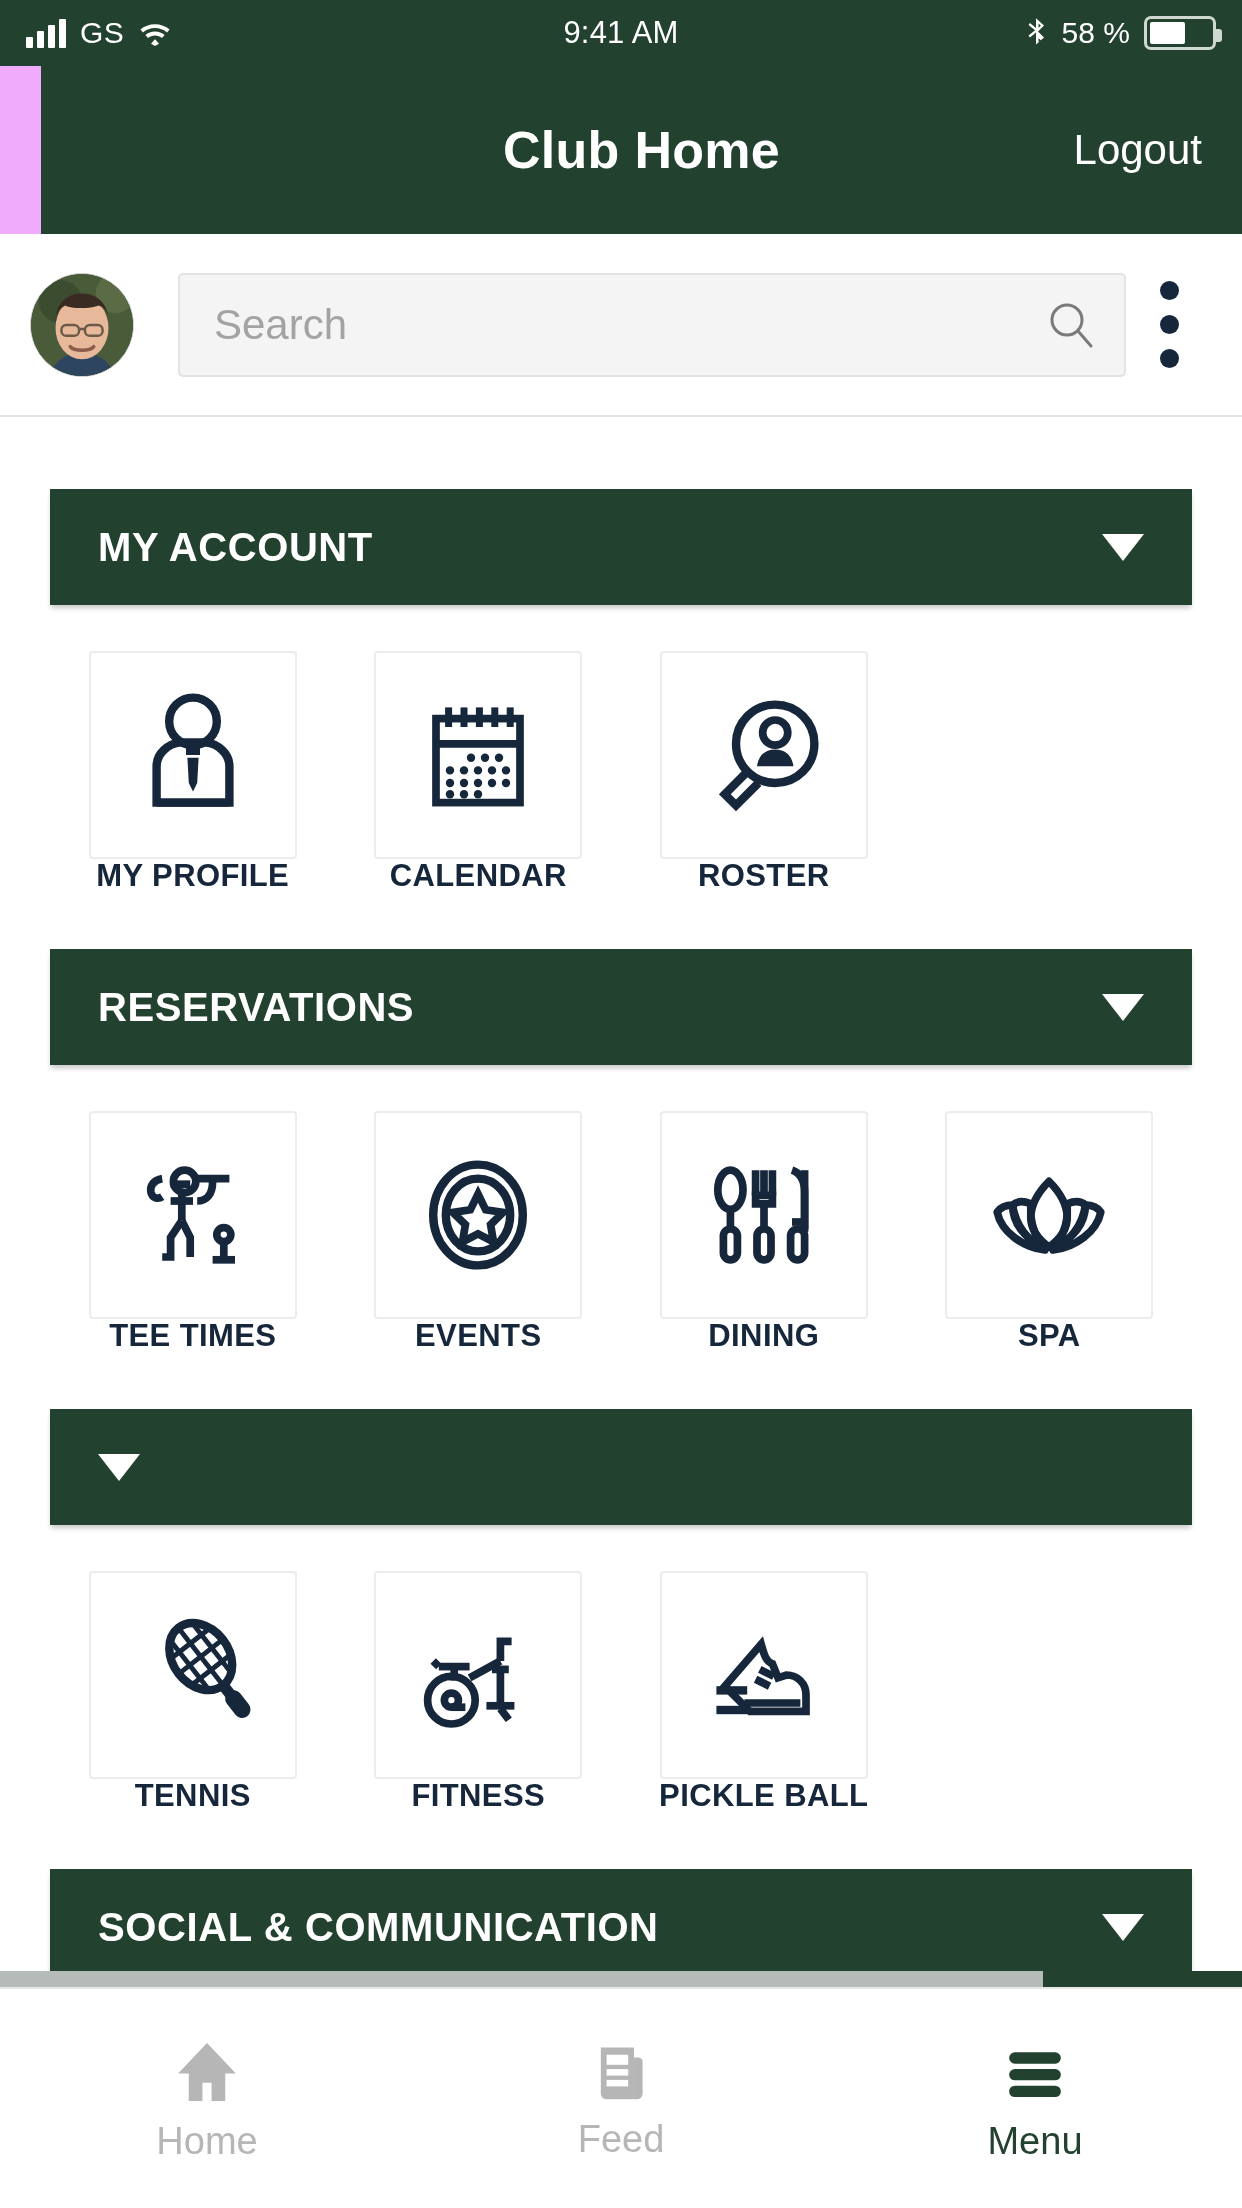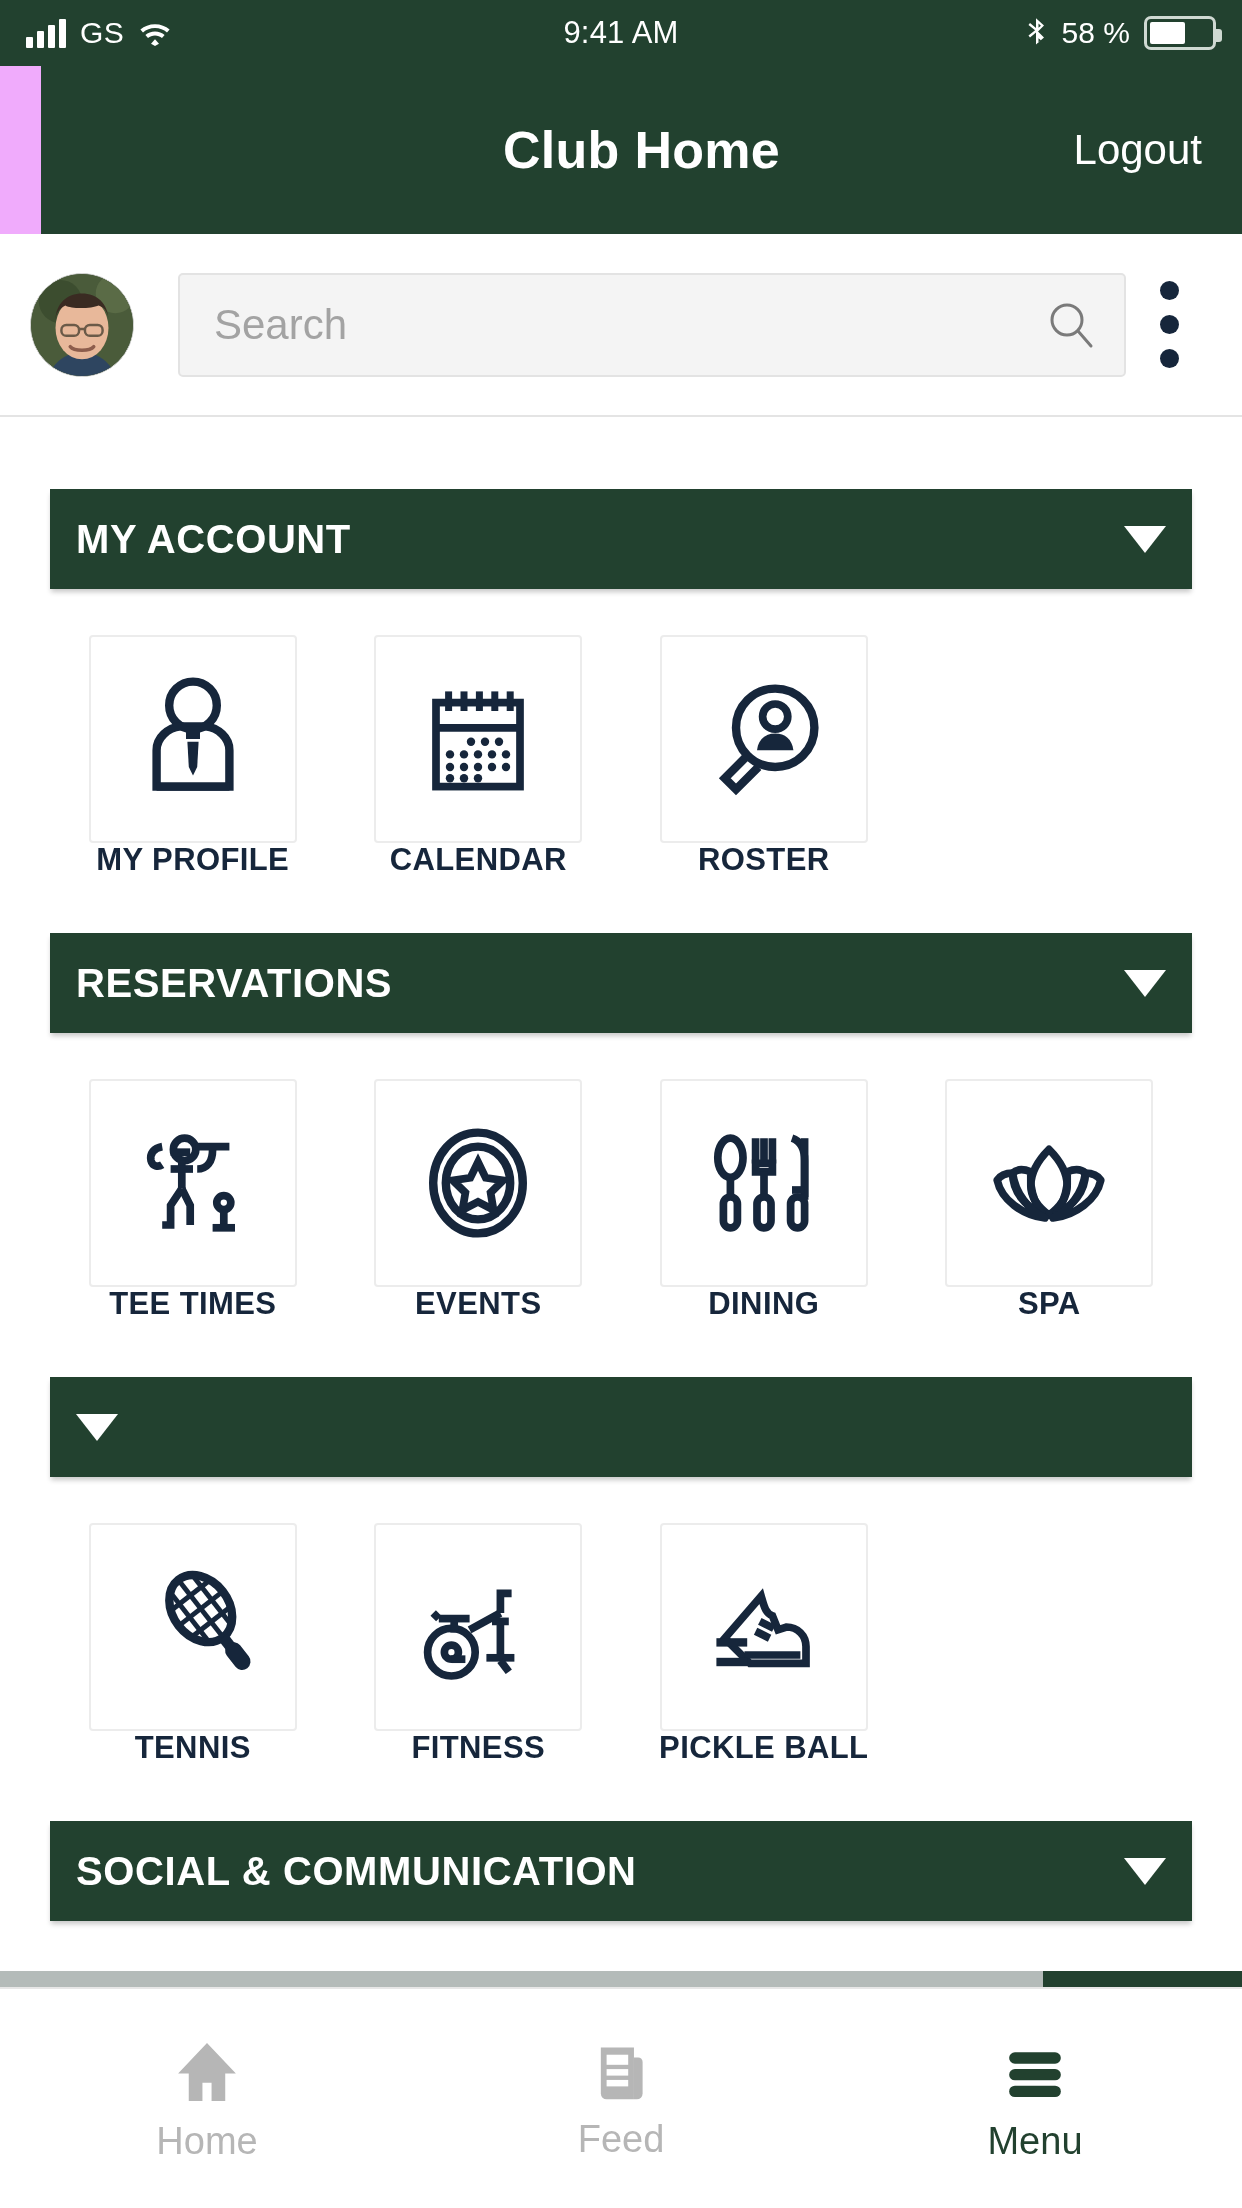--- a/index.html
+++ b/index.html
@@ -138,24 +138,24 @@
   .content {
     flex: 1 1 auto;
     position: relative;
     background:#fff;
     padding: 0 50px;
     overflow: hidden;
   }
   .spacer-top { height: 72px; }
 
   .section-header {
-    height: 100px;
+    height: 116px;
     background: #22412f;
     display:flex; align-items:center;
-    padding: 0 26px;
+    padding: 0 48px;
     box-shadow: 0 4px 5px -1px rgba(0,0,0,.22);
     margin-bottom: 2px;
   }
   .section-header .sh-title {
     color: #ffffff;
     font-size: 40px;
     font-weight: 600;
     letter-spacing: .6px;
     flex: 1 1 auto;
   }

